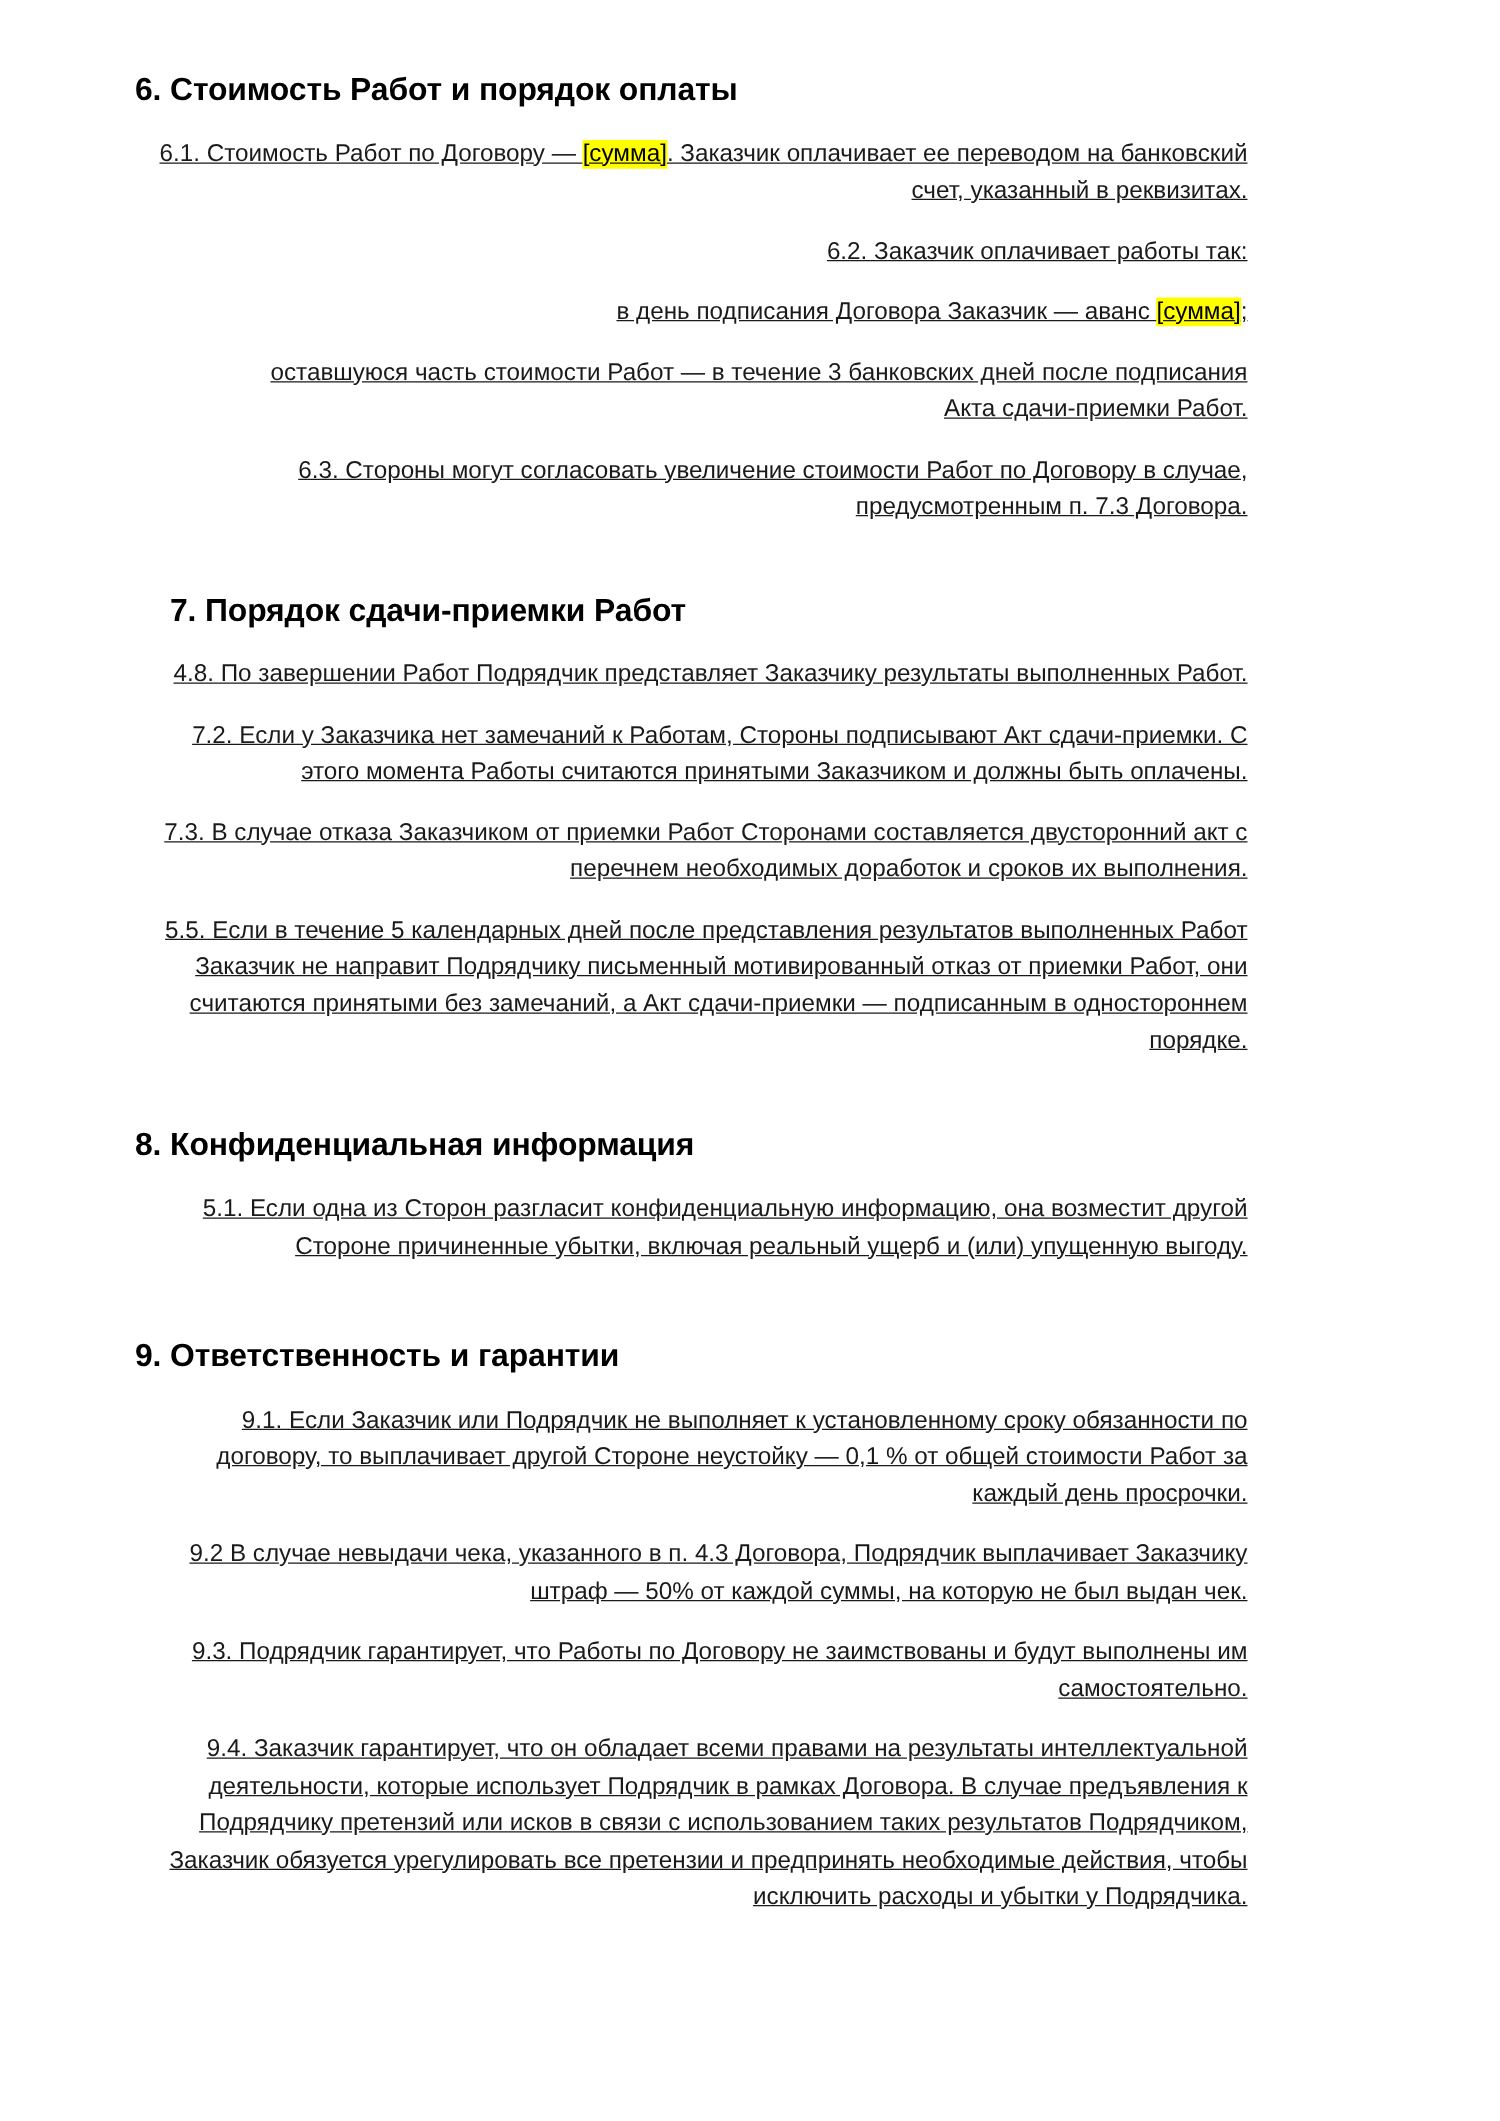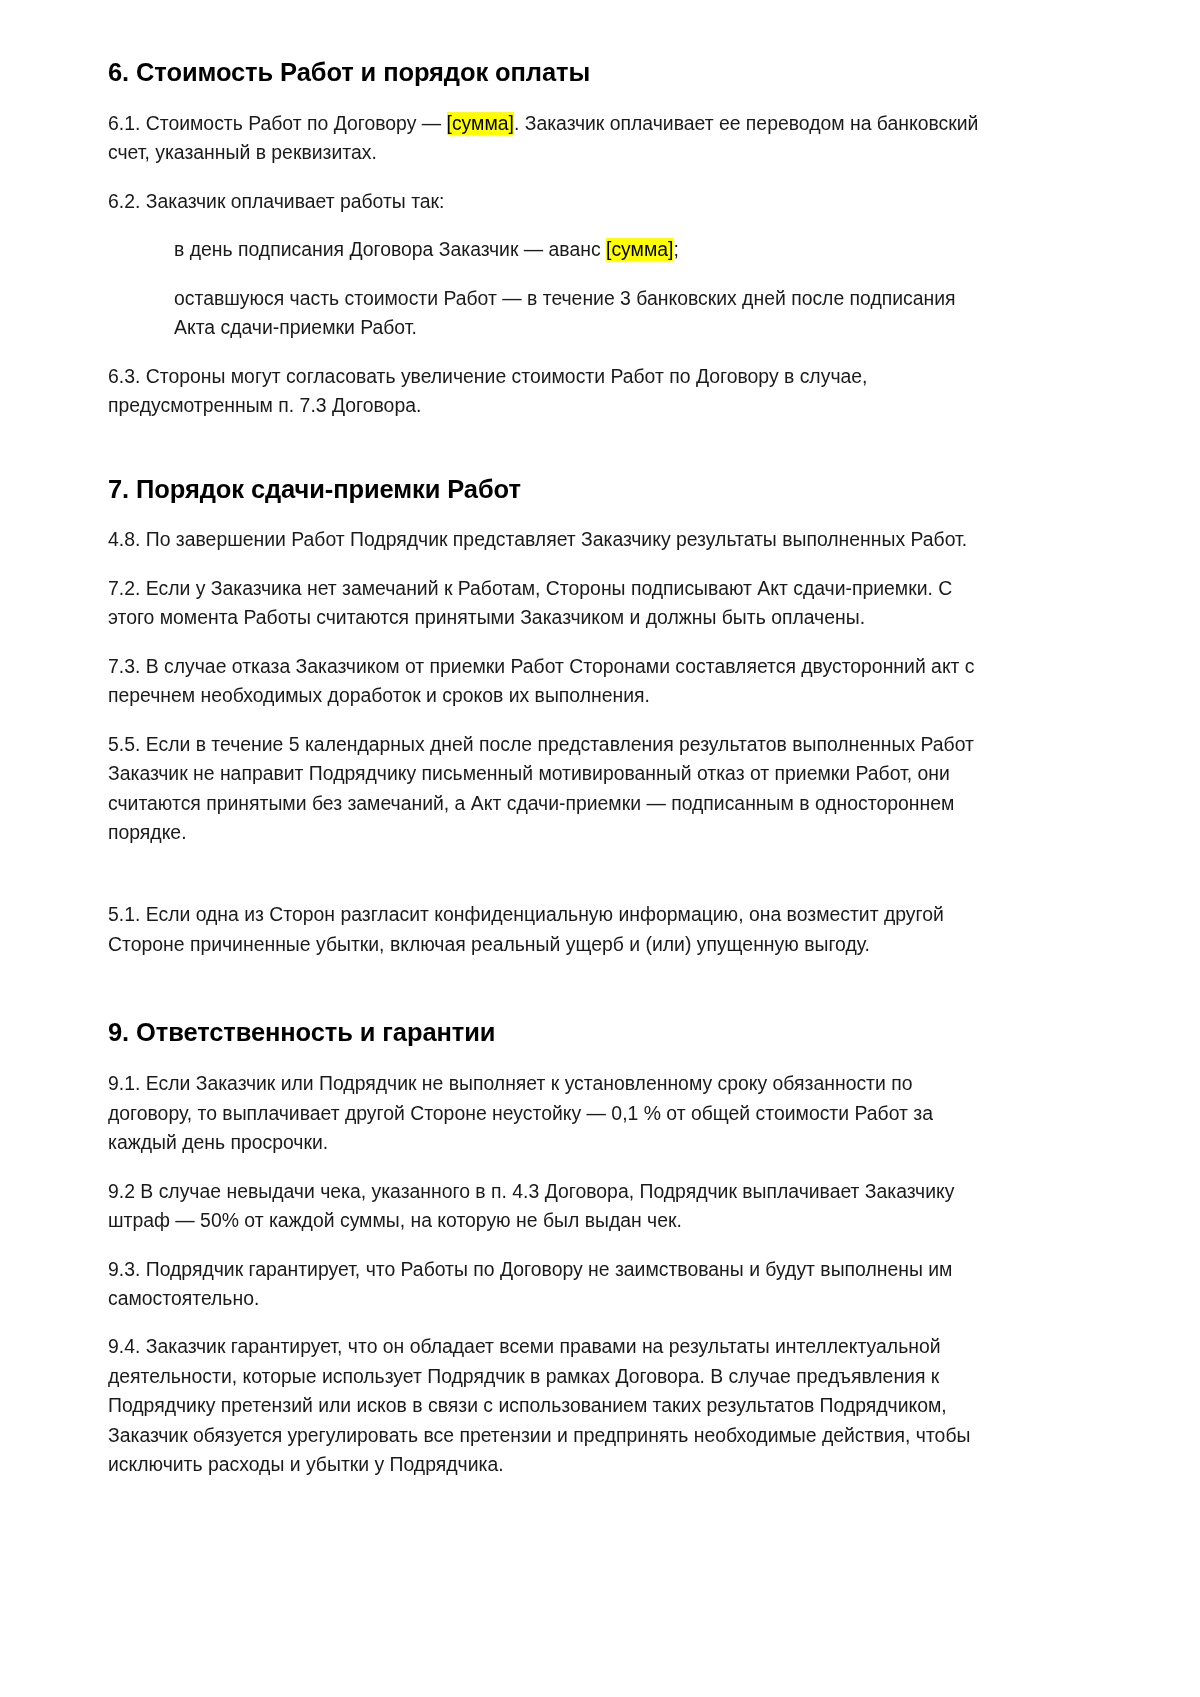--- a/index.html
+++ b/index.html
@@ -32,29 +32,31 @@
     letter-spacing: -0.1px;
     margin: 0;
     padding: 0;
     color: #000000;
   }
   .heading-block {
     margin: 0 0 20px 0;
   }
   .heading-block.gap-before {
     margin-top: 52px;
+    margin-left: 28px;
   }
   p.para {
     font-size: 19.4px;
     line-height: 1.52;
     margin: 0 0 19px 0;
     padding: 0;
     color: #1a1a1a;
-    text-align: left;
+    text-align: right;
     hyphens: none;
+    text-decoration: underline;
   }
   p.para.indented {
     margin-left: 66px;
     margin-bottom: 19px;
   }
   .hl {
     background: #ffff00;
     color: #000000;
     padding: 0 0 1px 0;
     box-decoration-break: clone;
@@ -91,20 +93,23 @@
       <h2 class="section-heading">7. Порядок сдачи-приемки Работ</h2>
     </div>
 
     <p class="para">4.8. По завершении Работ Подрядчик представляет Заказчику результаты выполненных Работ.</p>
     <p class="para">7.2. Если у Заказчика нет замечаний к Работам, Стороны подписывают Акт сдачи-приемки. С этого момента Работы считаются принятыми Заказчиком и должны быть оплачены.</p>
     <p class="para">7.3. В случае отказа Заказчиком от приемки Работ Сторонами составляется двусторонний акт с перечнем необходимых доработок и сроков их выполнения.</p>
     <p class="para">5.5. Если в течение 5 календарных дней после представления результатов выполненных Работ Заказчик не направит Подрядчику письменный мотивированный отказ от приемки Работ, они считаются принятыми без замечаний, а Акт сдачи-приемки — подписанным в одностороннем порядке.</p>
 
     <div class="spacer-lg"></div>
 
+    <div class="heading-block">
+      <h2 class="section-heading">8. Конфиденциальная информация</h2>
+    </div>
 
     <p class="para">5.1. Если одна из Сторон разгласит конфиденциальную информацию, она возместит другой Стороне причиненные убытки, включая реальный ущерб и (или) упущенную выгоду.</p>
 
     <div class="spacer-xl"></div>
 
     <div class="heading-block">
       <h2 class="section-heading">9. Ответственность и гарантии</h2>
     </div>
 
     <p class="para">9.1. Если Заказчик или Подрядчик не выполняет к установленному сроку обязанности по договору, то выплачивает другой Стороне неустойку — 0,1 % от общей стоимости Работ за каждый день просрочки.</p>

